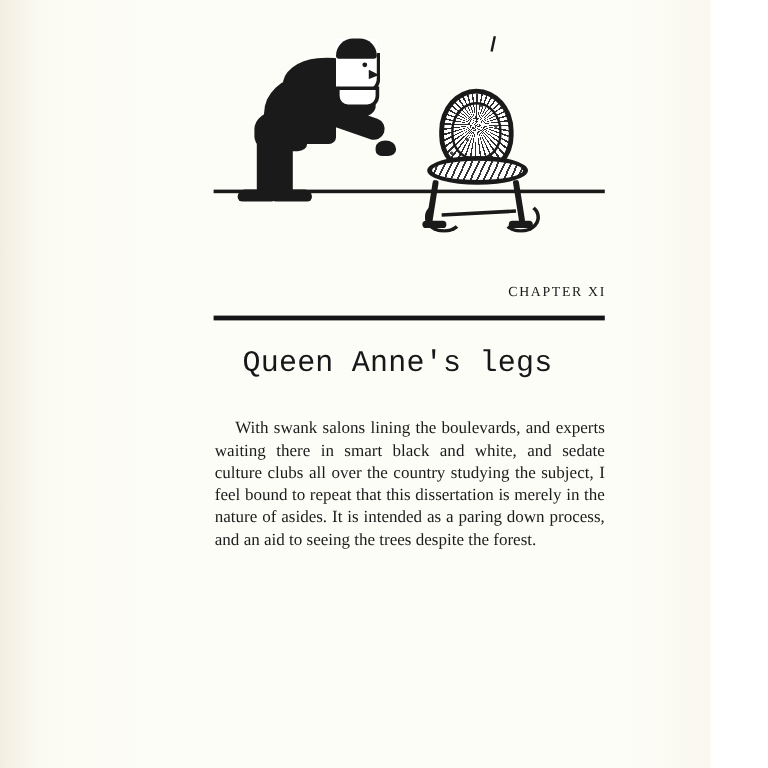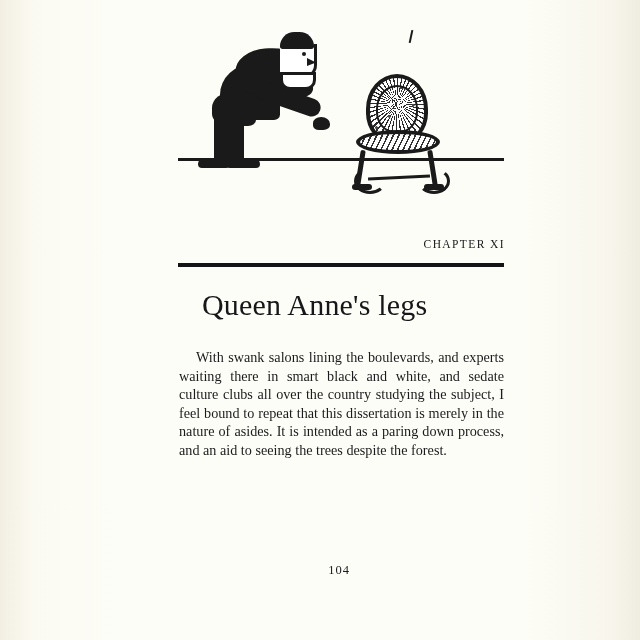--- a/index.html
+++ b/index.html
@@ -7,21 +7,21 @@
     padding: 0;
     background: #ffffff;
   }
   body {
     width: 640px;
     height: 640px;
     font-family: "Liberation Serif", serif;
   }
   #page {
     position: relative;
-    width: 640px;
+    width: 592px;
     height: 640px;
     background: #fdfcf5;
     overflow: hidden;
   }
   
   #paper {
     position: absolute;
     left: 0; top: 0;
     width: 640px; height: 640px;
     background:
@@ -321,22 +321,22 @@
     left: 2px;
     top: 263px;
     width: 326px;
     height: 4px;
     background: #141417;
   }
   .chapter-title {
     position: absolute;
     left: 26px;
     top: 288px;
-    font-family: Liberation Serif, serif;
-    font-size: 30px;
+    font-family: Liberation Mono, monospace;
+    font-size: 25px;
     color: #17171a;
     letter-spacing: 0.2px;
   }
 
   
   .body-text {
     position: absolute;
     left: 3px;
     top: 348px;
     width: 325px;
@@ -411,15 +411,14 @@
     </div>
 
     <div class="chapter-label">CHAPTER XI</div>
     <div class="rule"></div>
     <div class="chapter-title">Queen Anne's legs</div>
 
     <div class="body-text">
       <p class="indent">With swank salons lining the boulevards, and experts waiting there in smart black and white, and sedate culture clubs all over the country studying the subject, I feel bound to repeat that this dissertation is merely in the nature of asides. It is intended as a paring down process, and an aid to seeing the trees despite the forest.</p>
     </div>
 
-    <div class="folio">104</div>
   </div>
 </div>
 
 </body></html>

